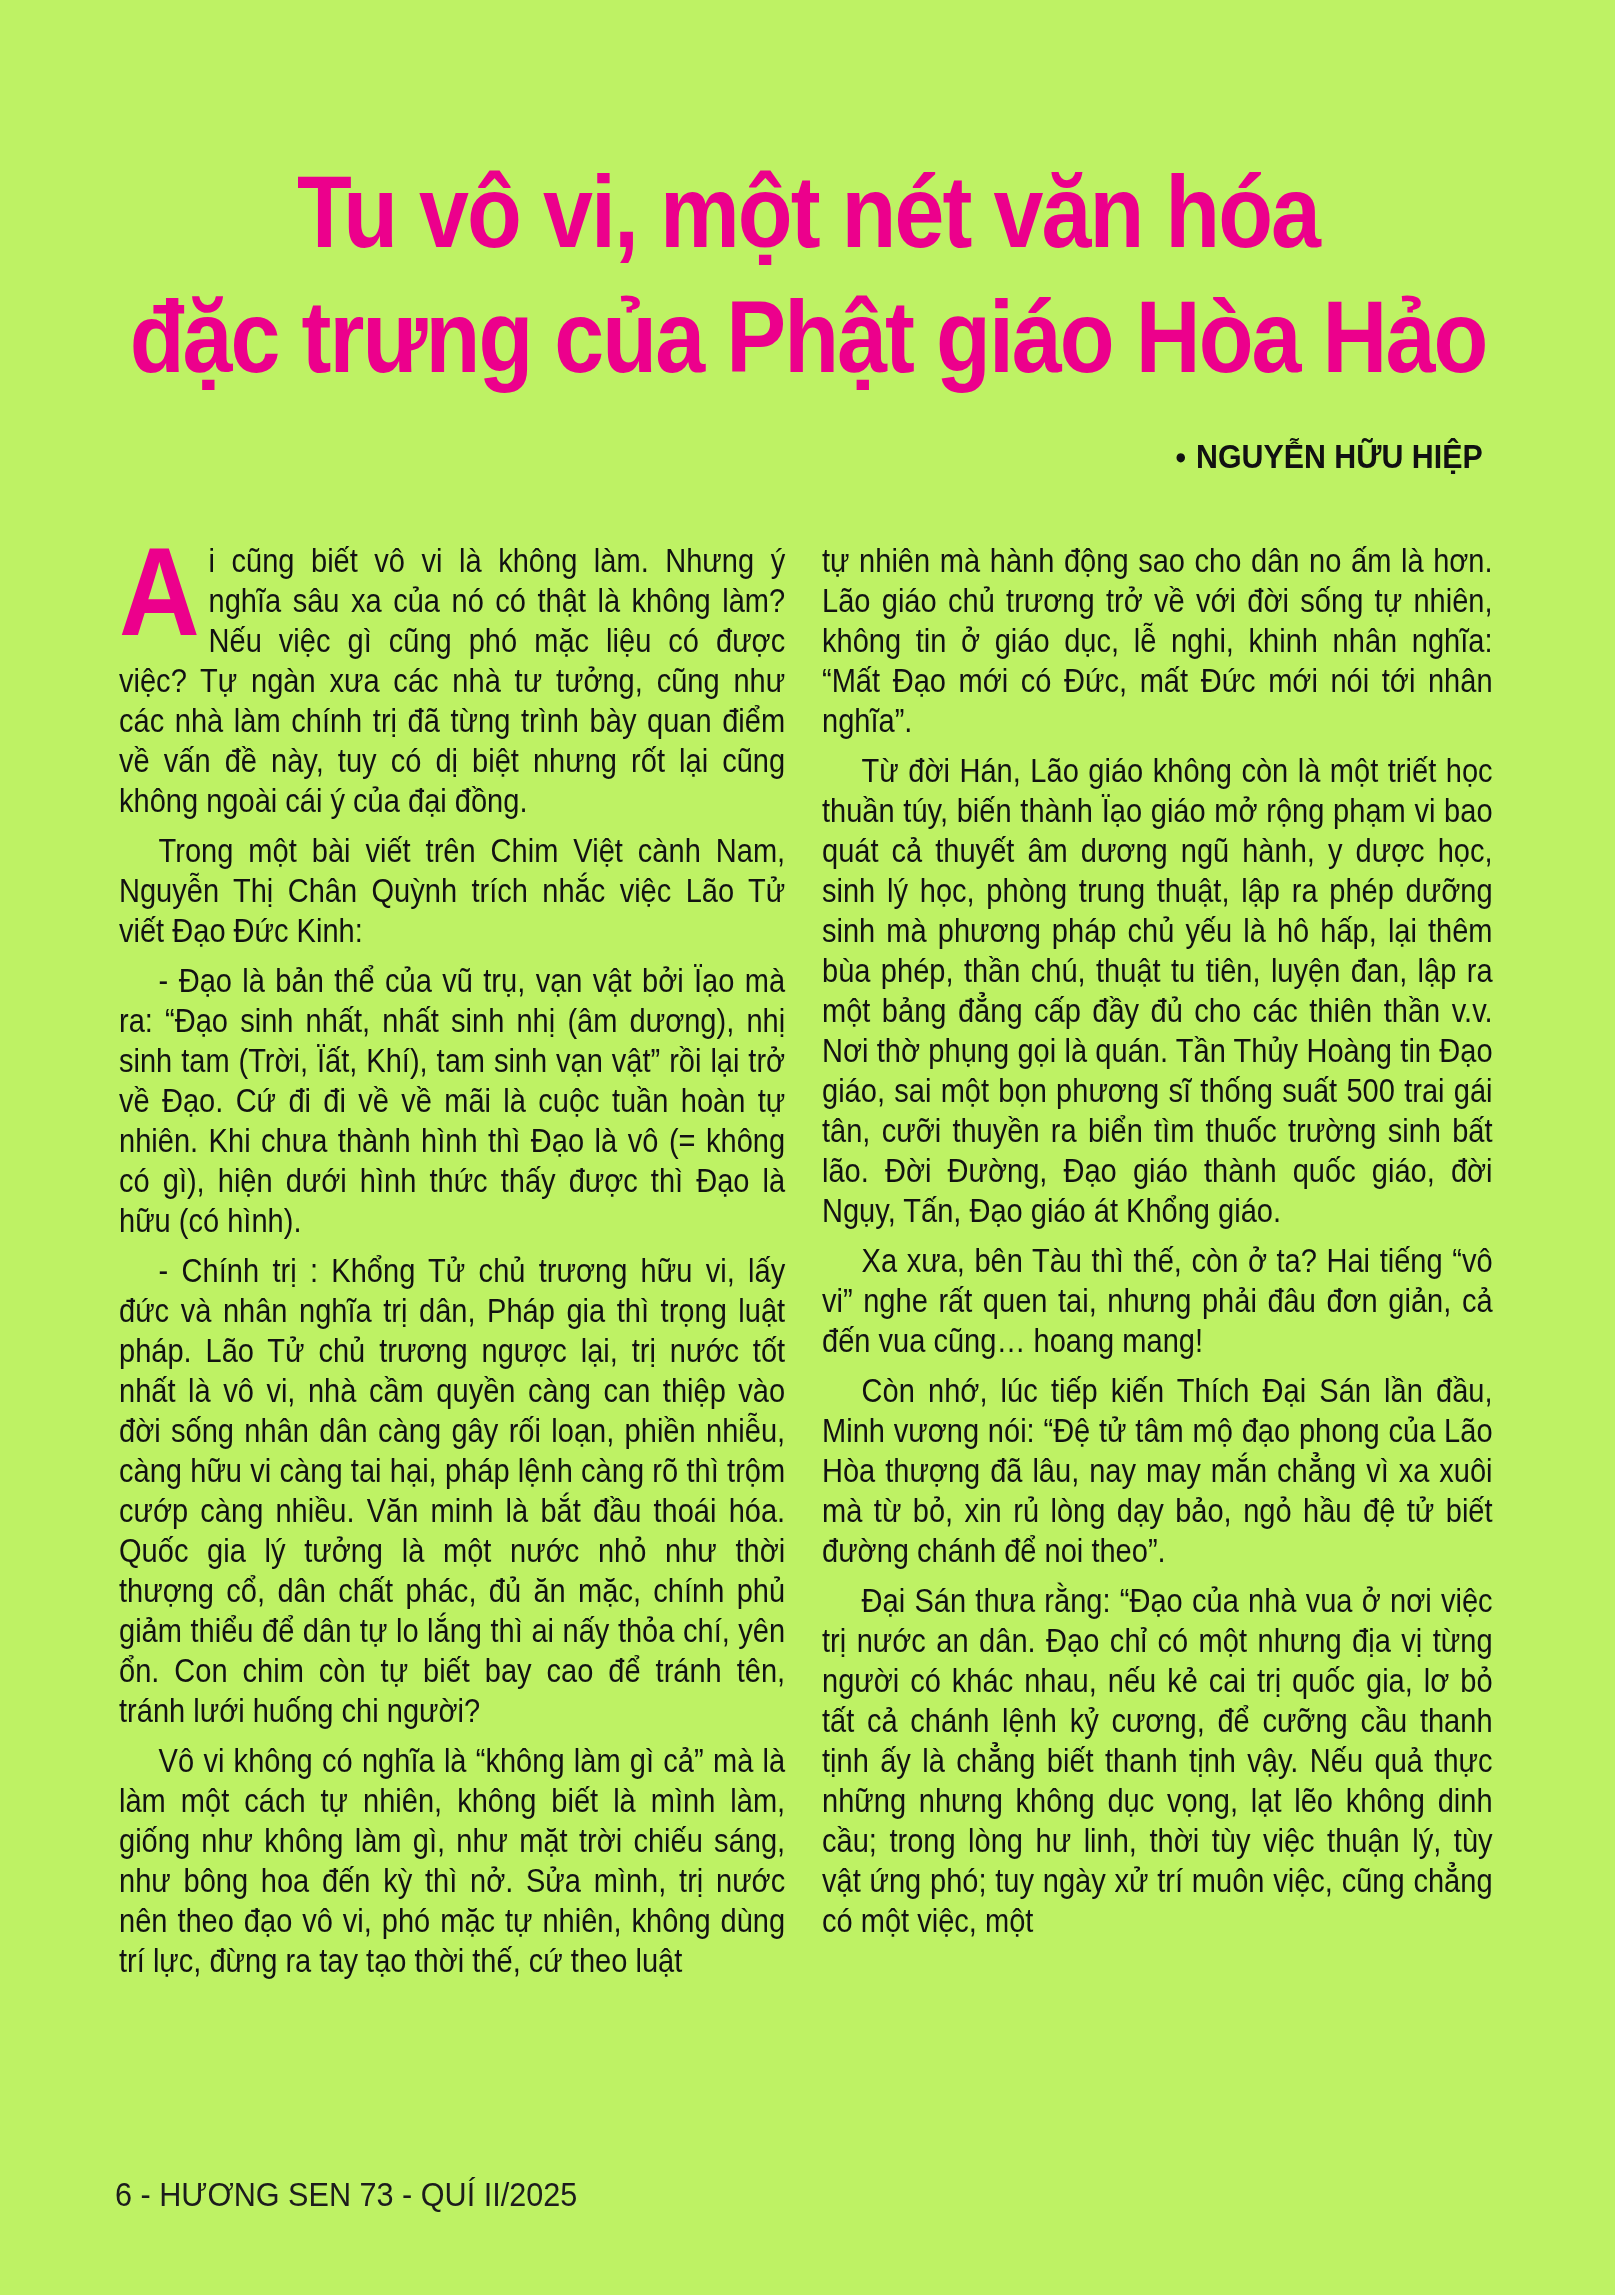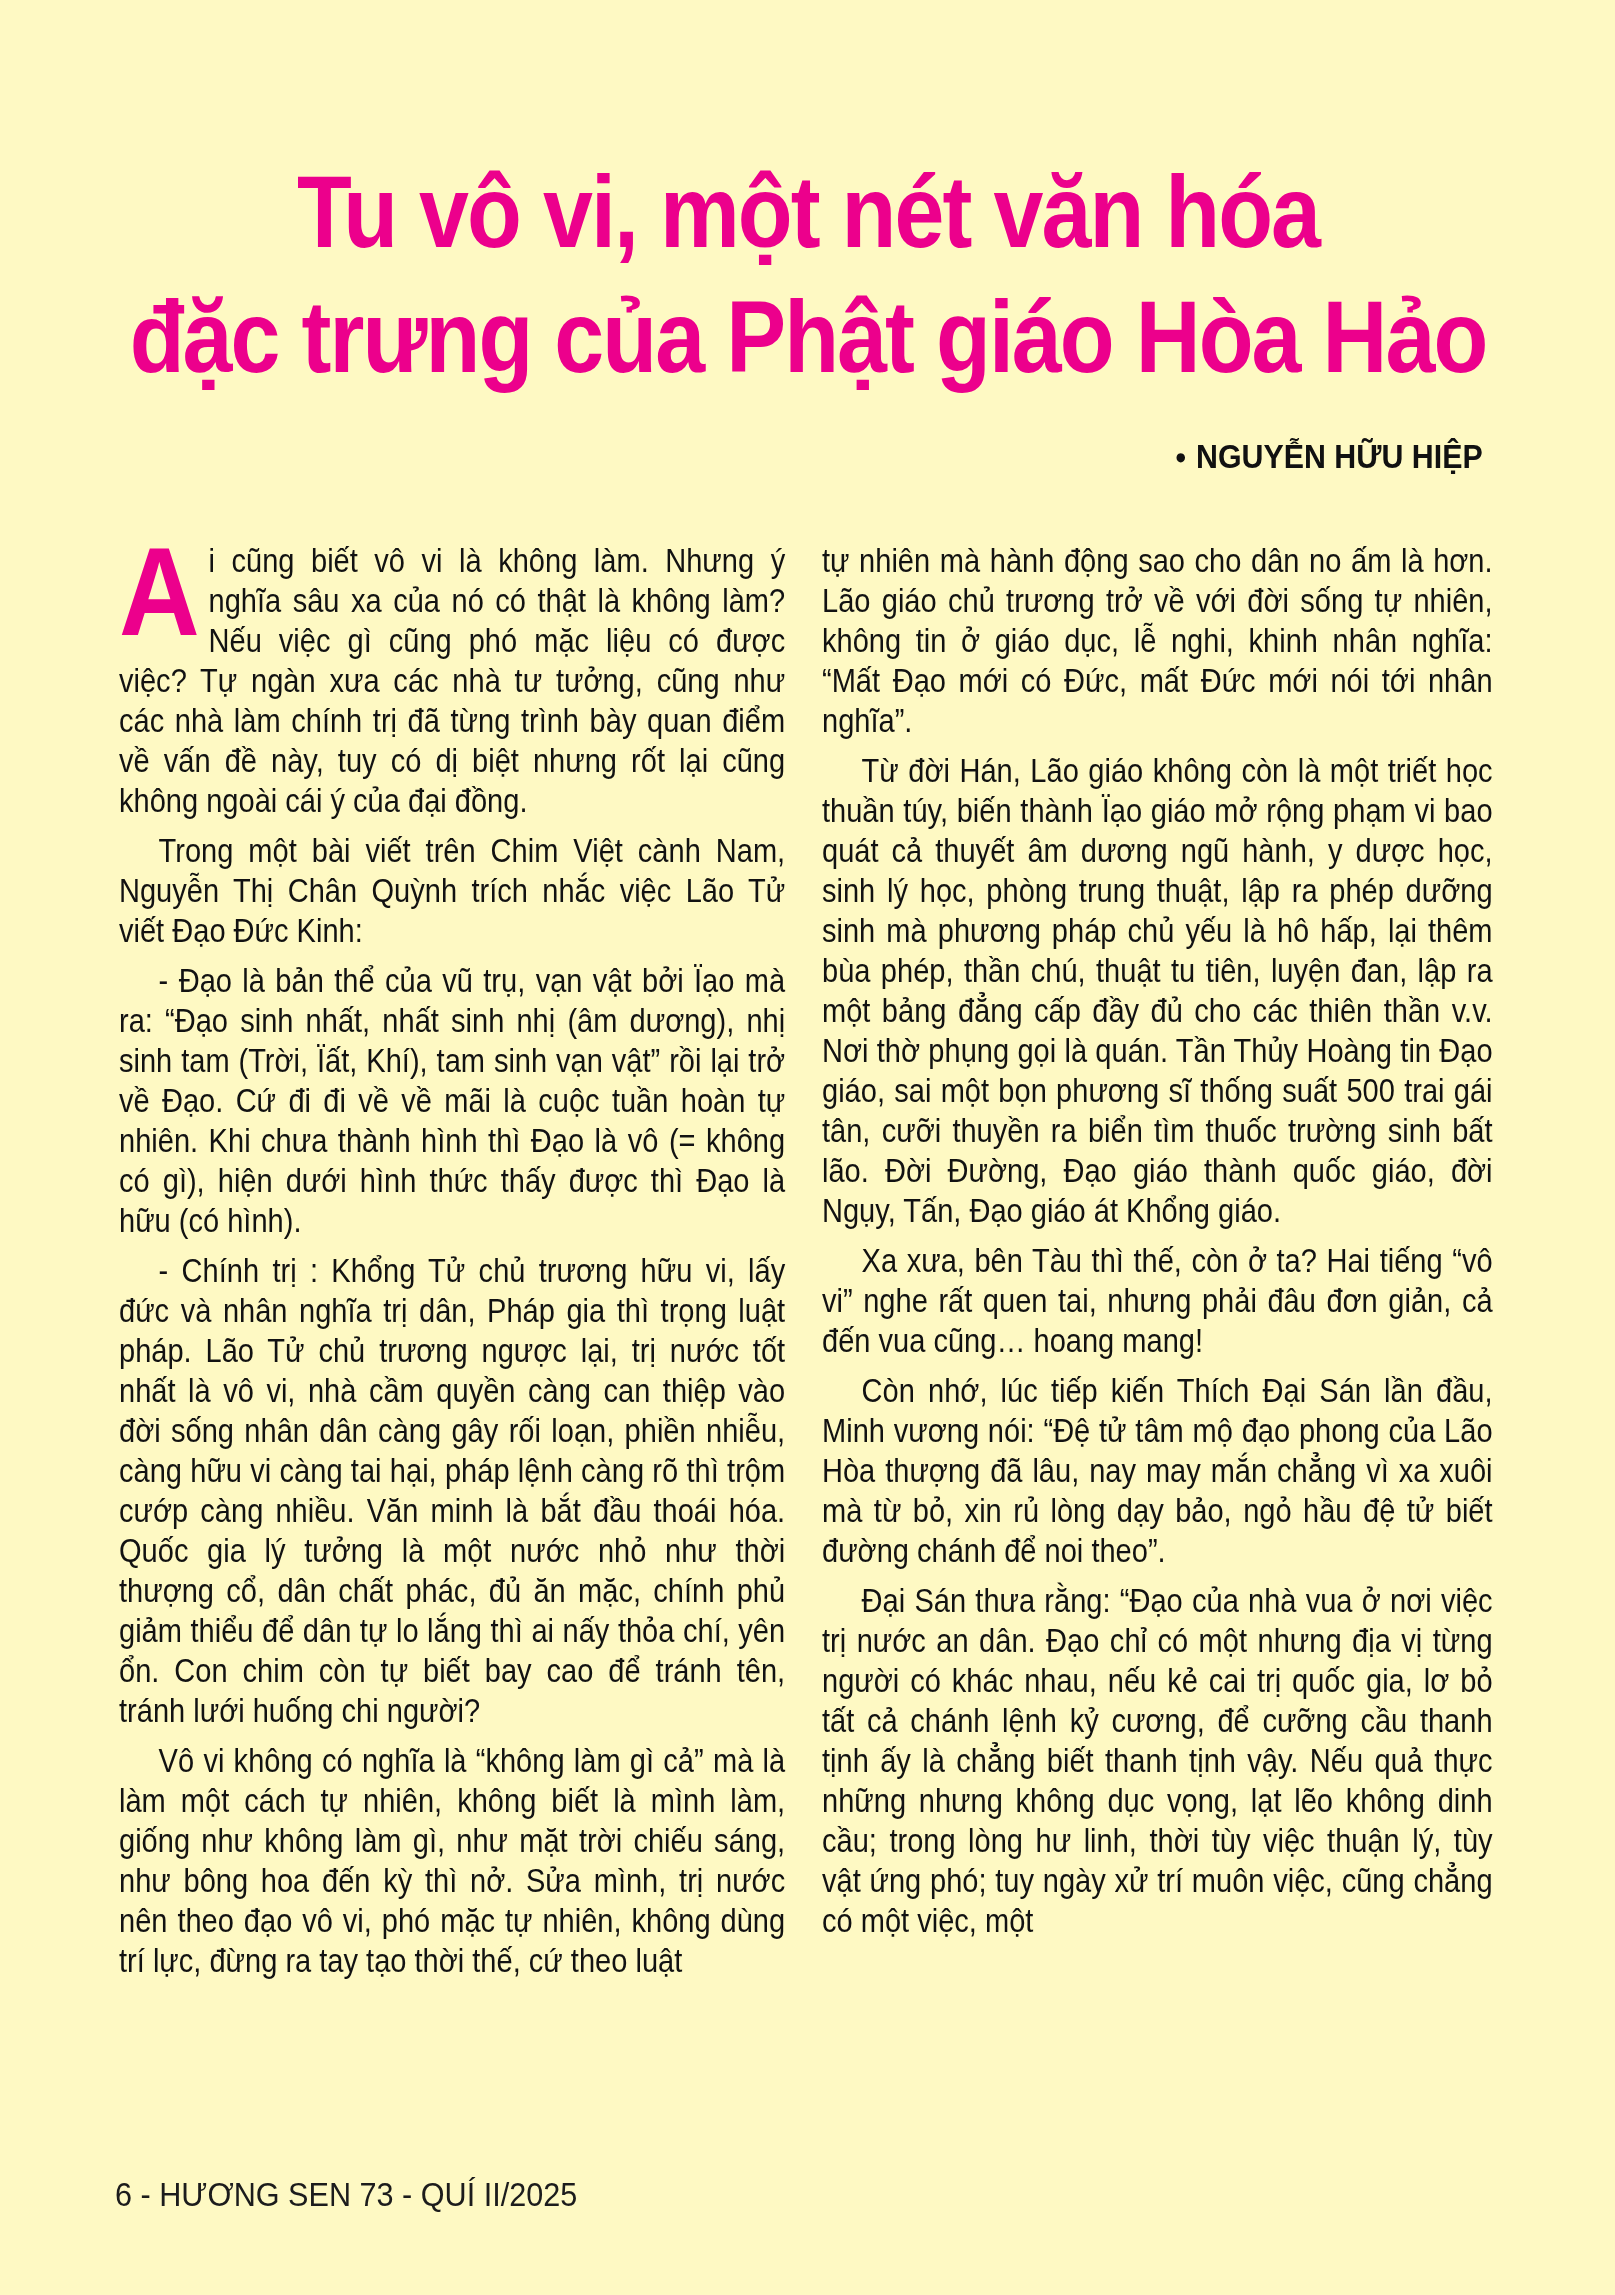--- a/index.html
+++ b/index.html
@@ -4,21 +4,21 @@
 <style>
   html, body {
     margin: 0;
     padding: 0;
     background: #ffffff;
   }
   .page {
     position: relative;
     width: 1616px;
     height: 2295px;
-    background: #fef9c3;
+    background: #bef264;
     overflow: hidden;
     font-family: "Liberation Sans", sans-serif;
   }
   .article-title {
     position: absolute;
     top: 150px;
     left: 0;
     width: 1616px;
     text-align: center;
     color: #EC008C;

